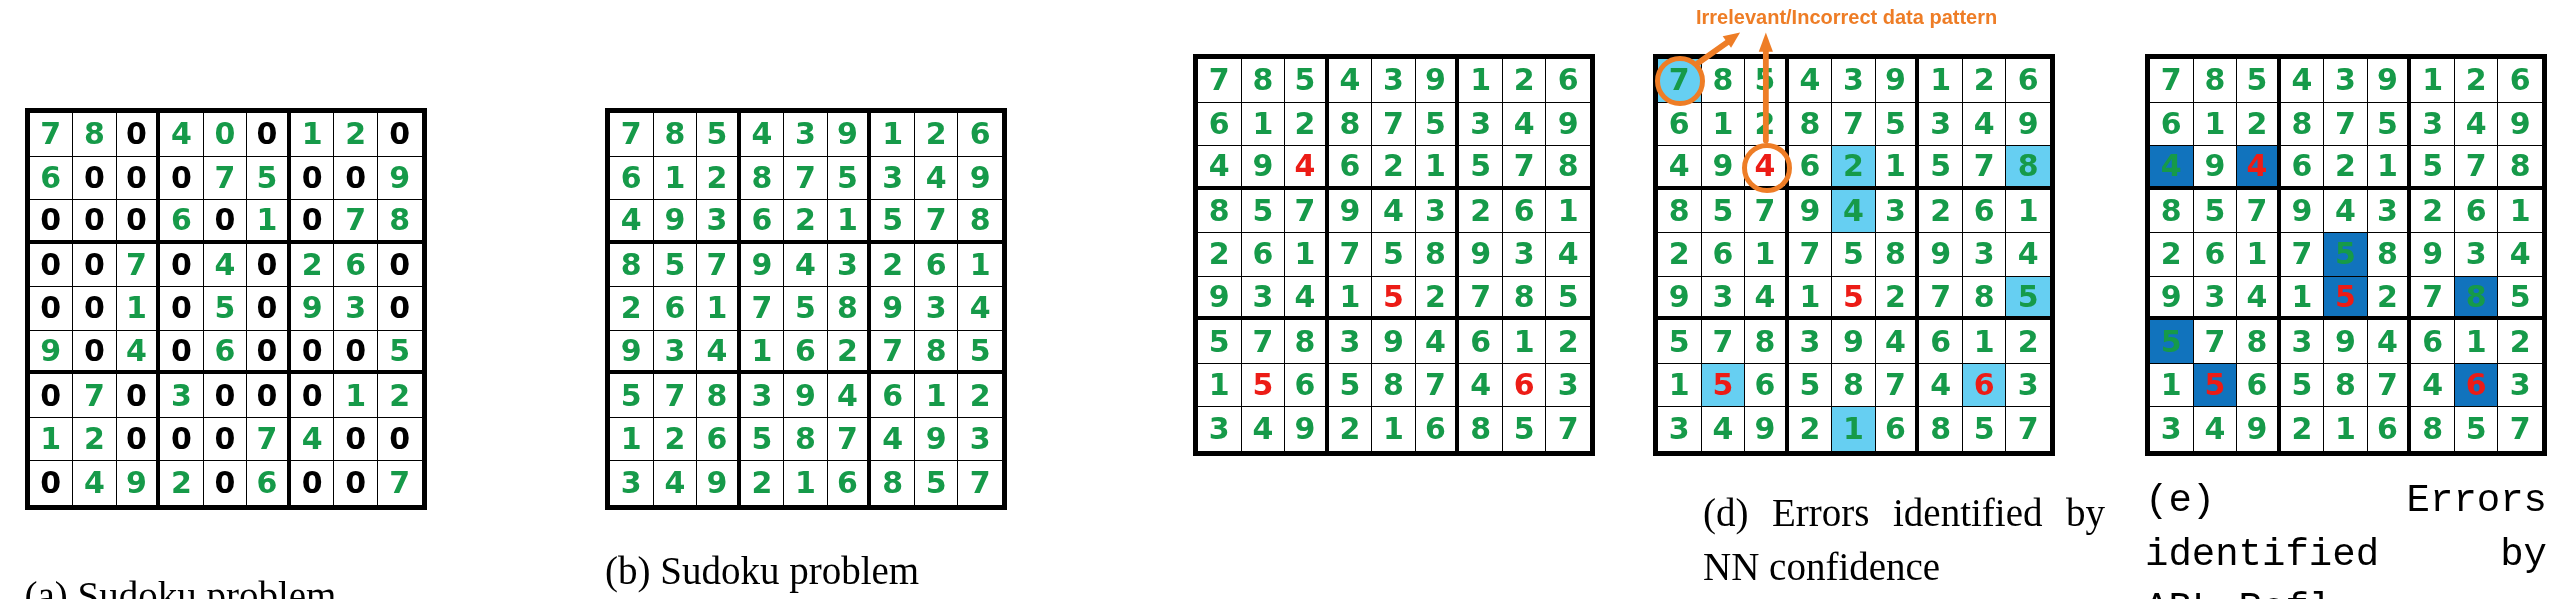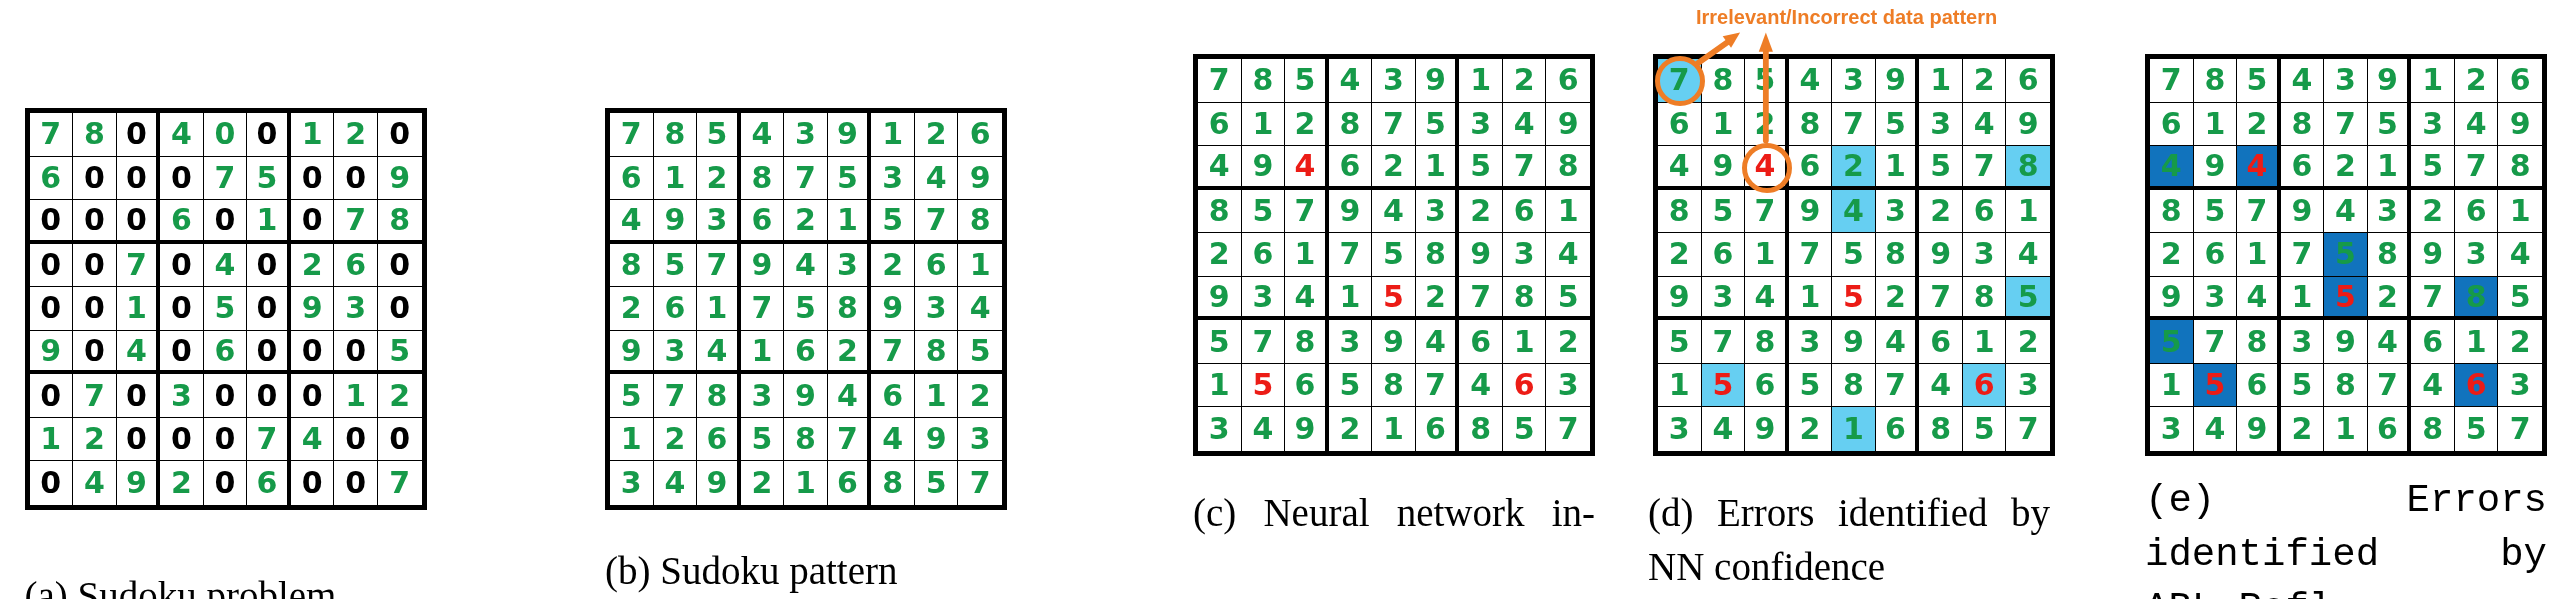--- a/index.html
+++ b/index.html
@@ -533,21 +533,21 @@
           <span class="digit green">8</span>
         </div>
         <div class="cell lastR">
           <span class="digit green">5</span>
         </div>
         <div class="cell lastC lastR">
           <span class="digit green">7</span>
         </div>
       </div>
       <div class="caption" style="left: 605px; top: 544px;">
-        <div class="line">(b) Sudoku pattern</div>
+        <div class="line">(b) Sudoku problem</div>
       </div>
       <div class="sudoku" style="left: 1193px; top: 54px;">
         <div class="cell">
           <span class="digit green">7</span>
         </div>
         <div class="cell">
           <span class="digit green">8</span>
         </div>
         <div class="cell thickR">
           <span class="digit green">5</span>
@@ -781,21 +781,20 @@
           <span class="digit green">8</span>
         </div>
         <div class="cell lastR">
           <span class="digit green">5</span>
         </div>
         <div class="cell lastC lastR">
           <span class="digit green">7</span>
         </div>
       </div>
       <div class="caption" style="left: 1193px; top: 486px;">
-        <div class="line just">(c) Neural network in-</div>
       </div>
       <div class="sudoku" style="left: 1653px; top: 54px;">
         <div class="cell bg-cyan">
           <span class="digit green">7</span>
         </div>
         <div class="circle" style="left: -3.4px; top: -3.4px;"></div>
         <div class="cell">
           <span class="digit green">8</span>
         </div>
         <div class="cell thickR">
@@ -1030,21 +1029,21 @@
         <div class="cell lastR">
           <span class="digit green">8</span>
         </div>
         <div class="cell lastR">
           <span class="digit green">5</span>
         </div>
         <div class="cell lastC lastR">
           <span class="digit green">7</span>
         </div>
       </div>
-      <div class="caption" style="left: 1648px; top: 486px;">
+      <div class="caption" style="left: 1703px; top: 486px;">
         <div class="line just">(d) Errors identified by</div>
         <div class="line">NN confidence</div>
       </div>
       <div class="sudoku" style="left: 2145px; top: 54px;">
         <div class="cell">
           <span class="digit green">7</span>
         </div>
         <div class="cell">
           <span class="digit green">8</span>
         </div>

